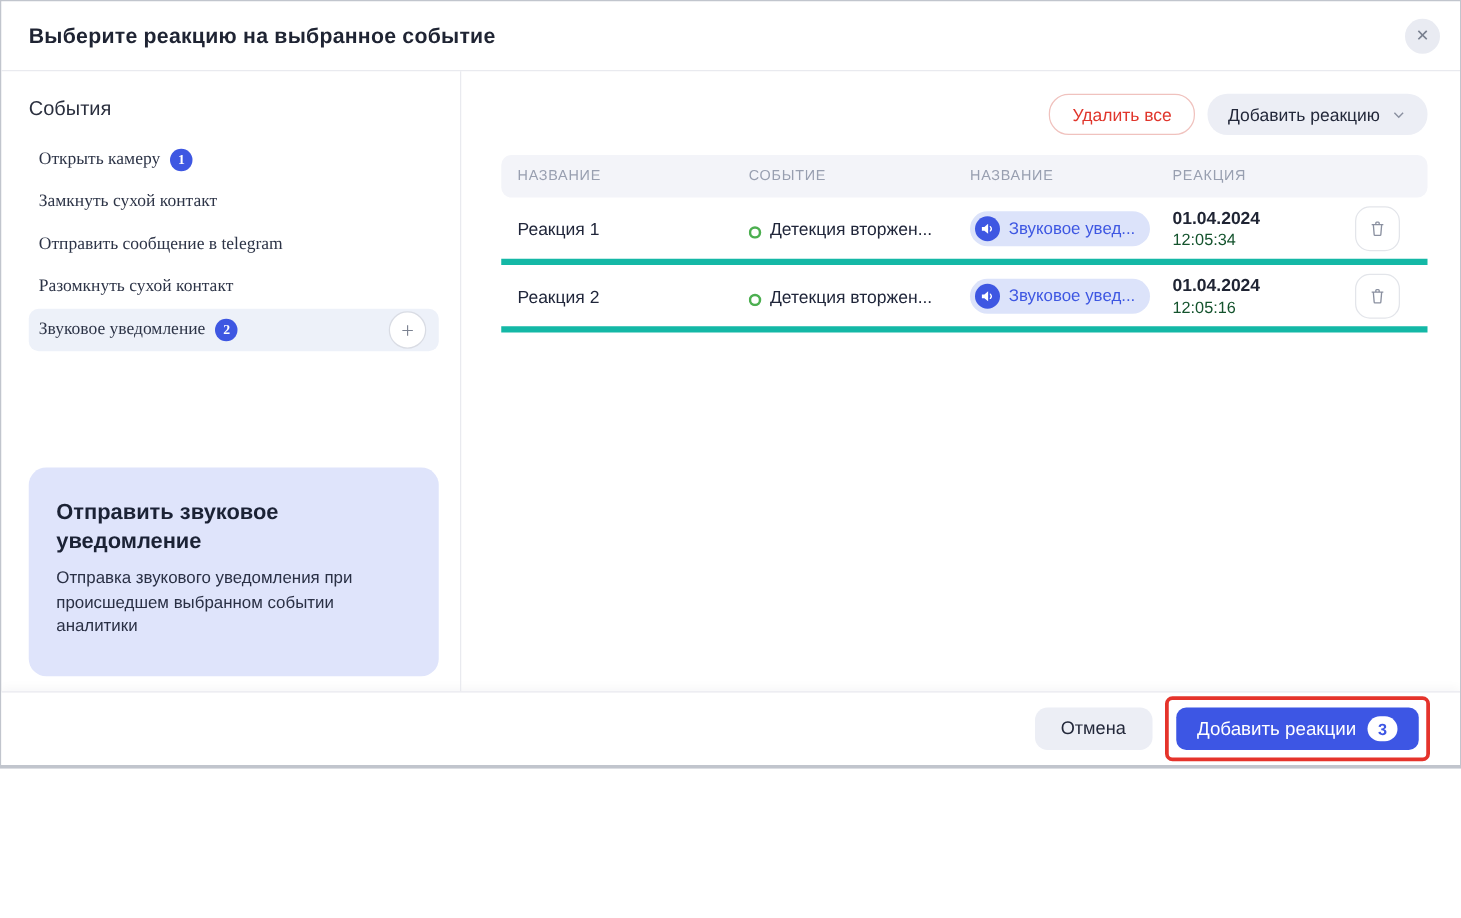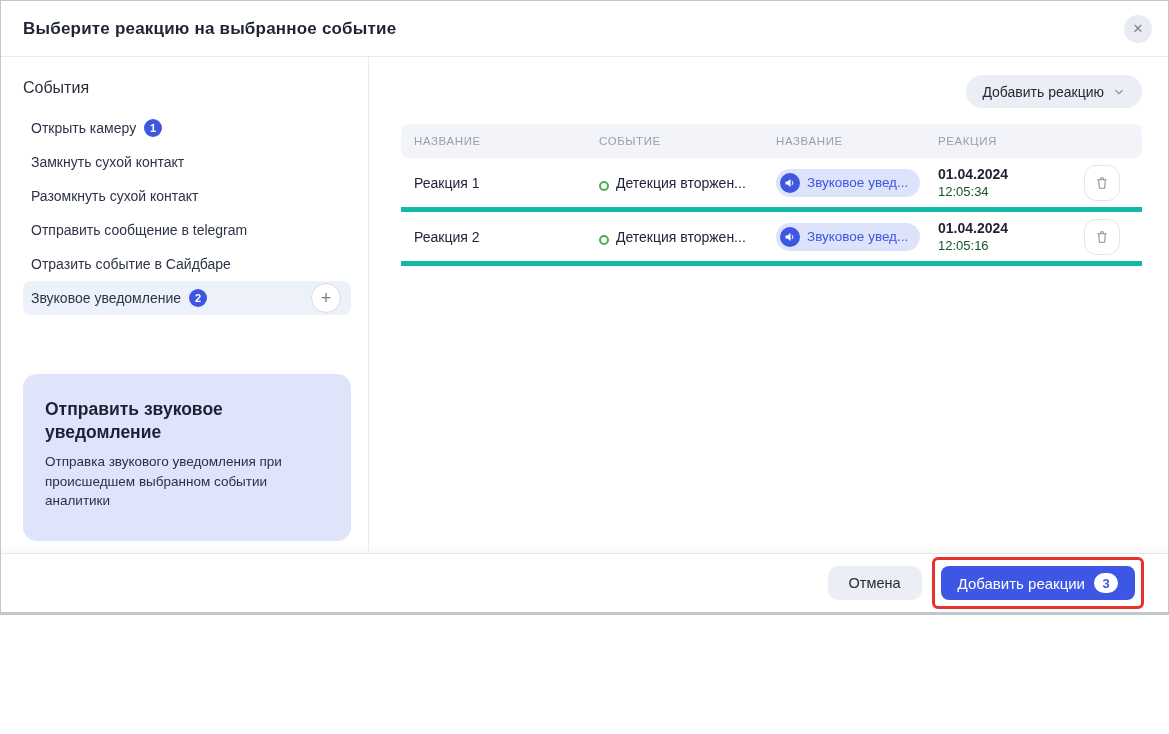--- a/index.html
+++ b/index.html
@@ -37,21 +37,21 @@
     width:368px; flex:0 0 368px;
     border-right:1px solid #e9eaef;
     position:relative;
     padding:22px 17px 0 22px;
   }
   .panel-heading { font-size:16px; color:#2a2f3e; margin-bottom:14px; }
   .event-list { list-style:none; }
   .event-item {
     height:34px; display:flex; align-items:center;
     padding:0 10px 0 8px; border-radius:8px;
-    font-size:14px; color:#2d3447; cursor:pointer;
+    font-size:14px; color:#2d3447; cursor:pointer;font-family:Liberation Serif, serif;
   }
   .event-item.selected { background:#edf1f9; }
   .badge {
     min-width:18px; height:18px; border-radius:9px;
     background:#3e57e2; color:#ffffff;
     font-size:11px; font-weight:700;
     display:inline-flex; align-items:center; justify-content:center;
     margin-left:8px; padding:0 4px;
   }
   .add-circle-btn {
@@ -170,45 +170,43 @@
       <div class="panel-heading">События</div>
       <ul class="event-list">
         <li class="event-item">
           <span>Открыть камеру</span>
           <span class="badge">1</span>
         </li>
         <li class="event-item">
           <span>Замкнуть сухой контакт</span>
         </li>
         <li class="event-item">
+          <span>Отправить сообщение в telegram</span>
+        </li>
+        <li class="event-item">
           <span>Разомкнуть сухой контакт</span>
-        </li>
-        <li class="event-item">
-          <span>Отправить сообщение в telegram</span>
-        </li>
-        <li class="event-item">
-          <span>Отразить событие в Сайдбаре</span>
         </li>
         <li class="event-item selected">
           <span>Звуковое уведомление</span>
           <span class="badge">2</span>
           <button class="add-circle-btn">
             <span>+</span>
           </button>
         </li>
       </ul>
 
       <div class="info-box">
         <div class="info-title">Отправить звуковое уведомление</div>
         <div class="info-desc">Отправка звукового уведомления при происшедшем выбранном событии аналитики</div>
       </div>
     </div>
 
     <div class="right-panel">
       <div class="toolbar">
+        <button class="btn-danger-outline">Удалить все</button>
         <button class="btn-soft">
           <span>Добавить реакцию</span>
           <svg class="chev" viewBox="0 0 24 24">
               <polyline points="6 9 12 15 18 9"></polyline>
             </svg>
         </button>
       </div>
 
       <div class="rx-table">
         <div class="t-header">

